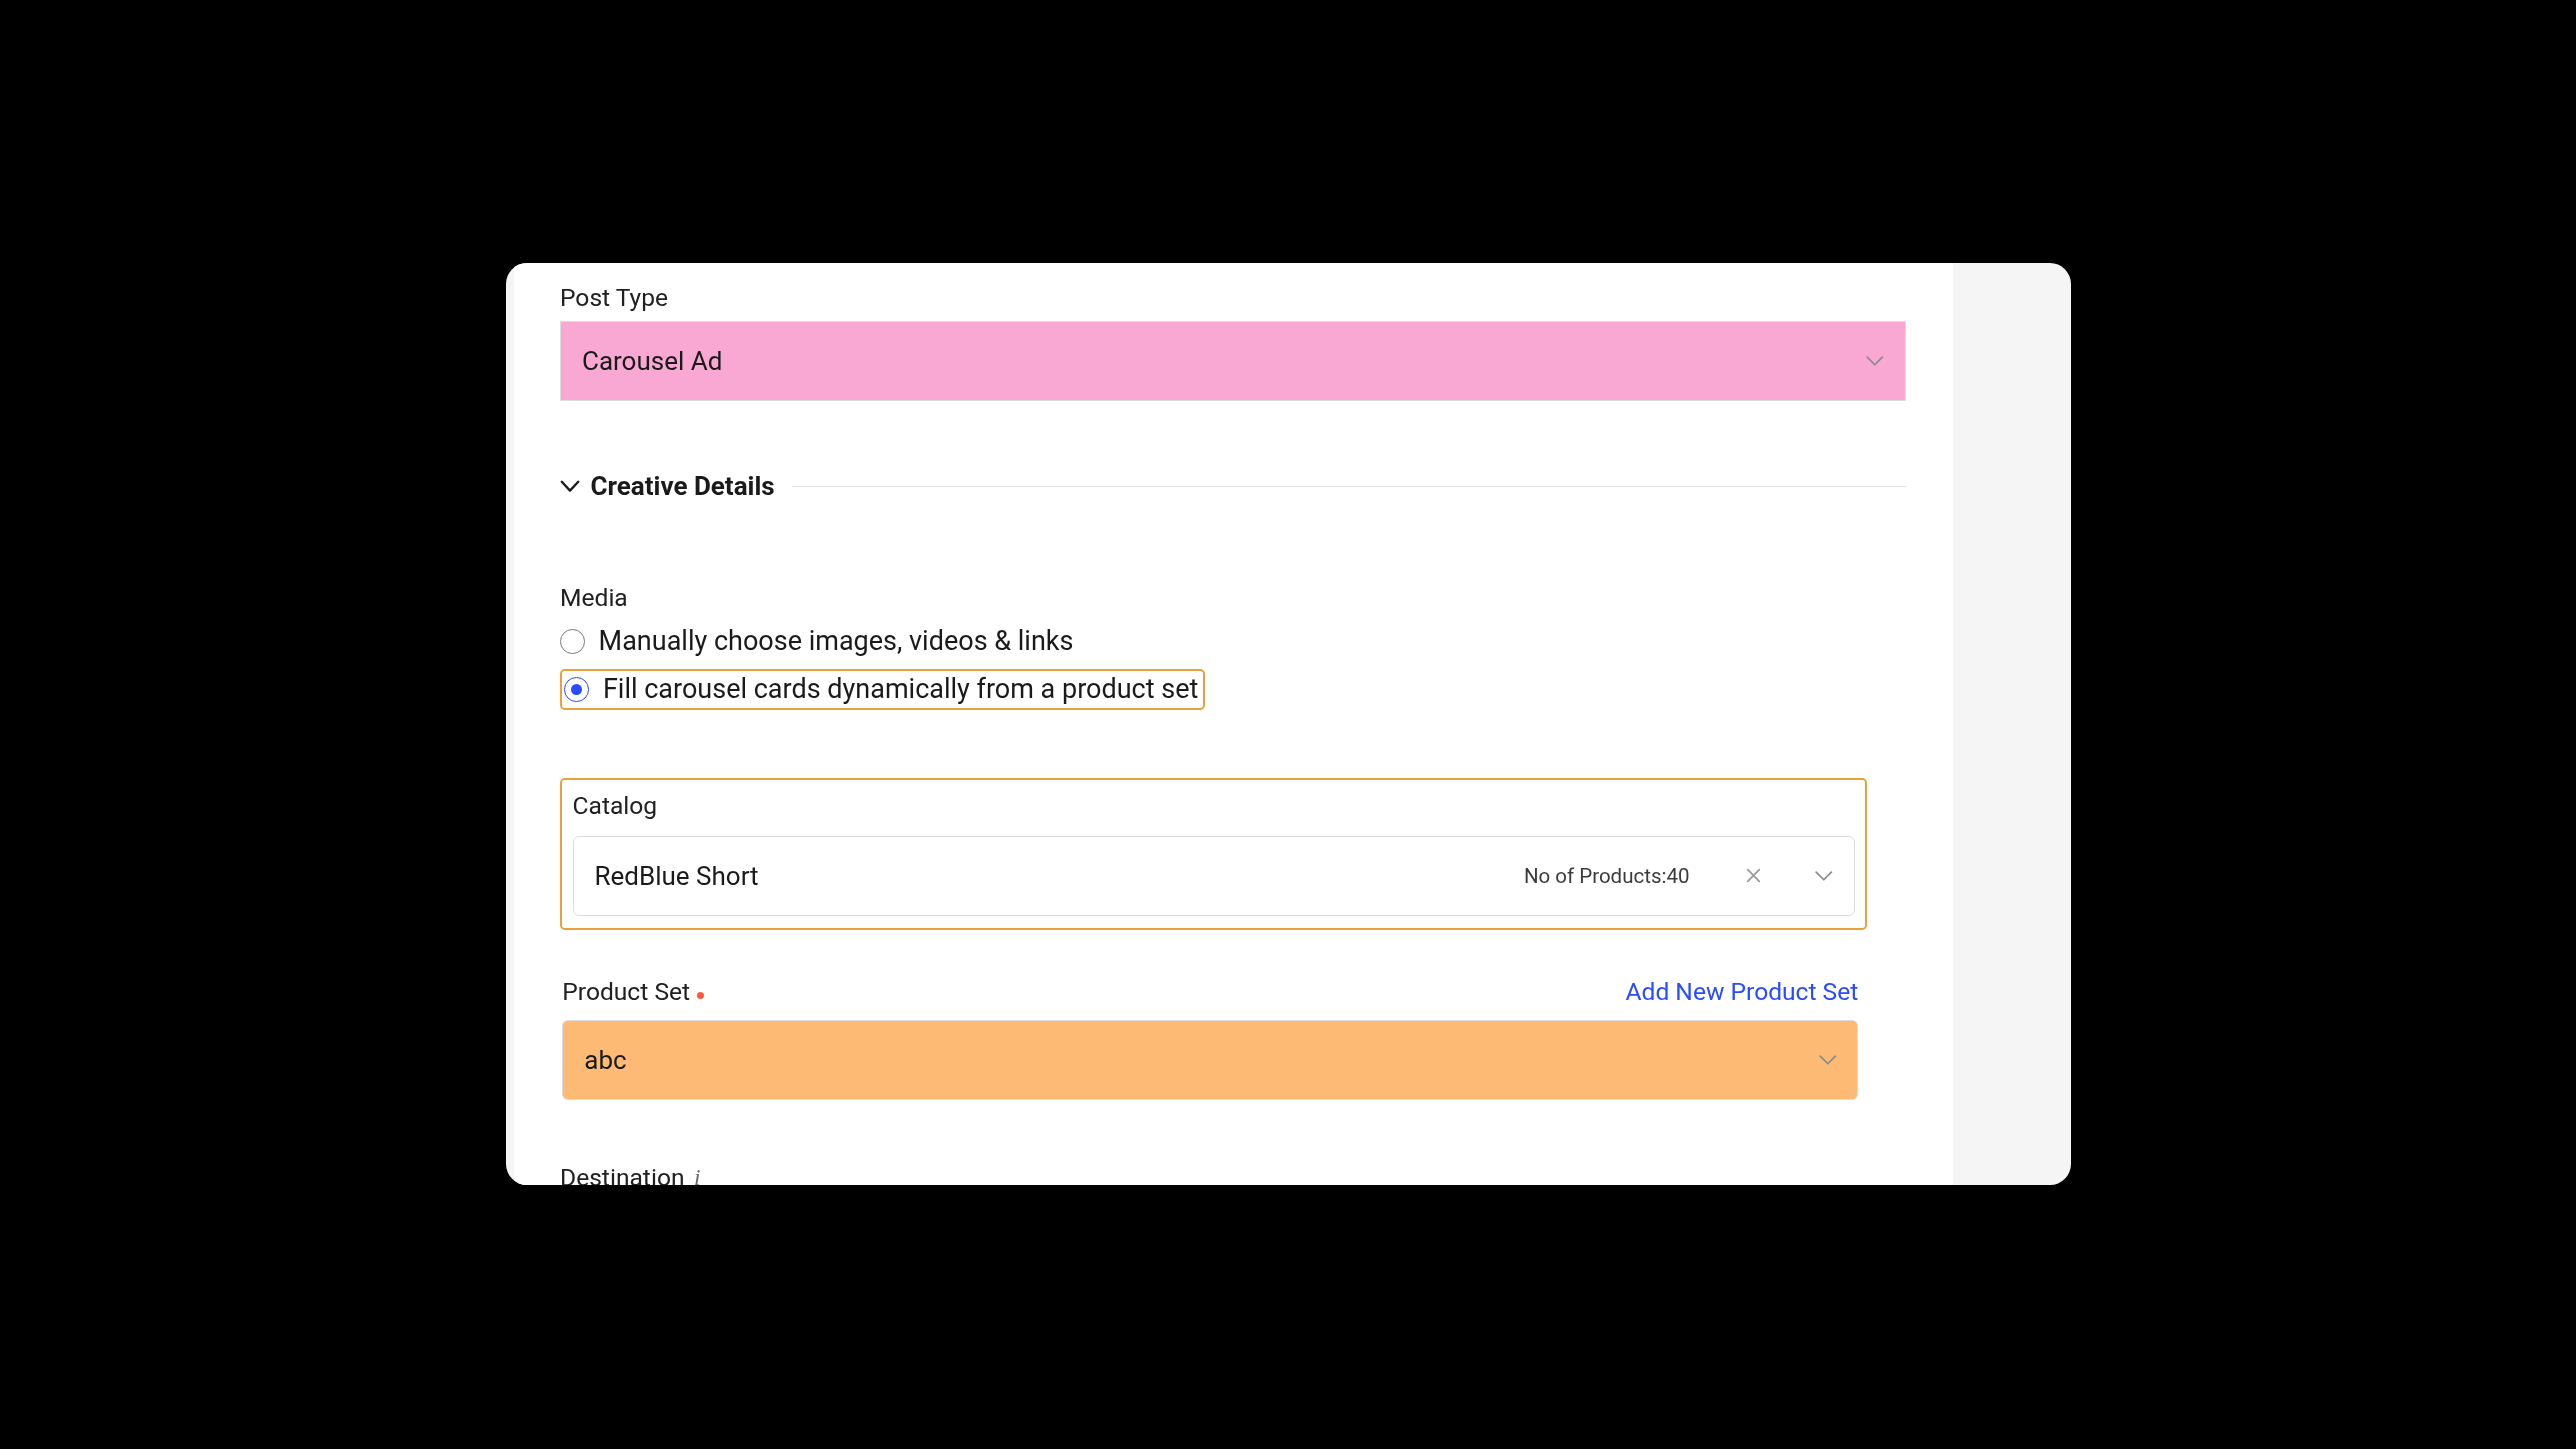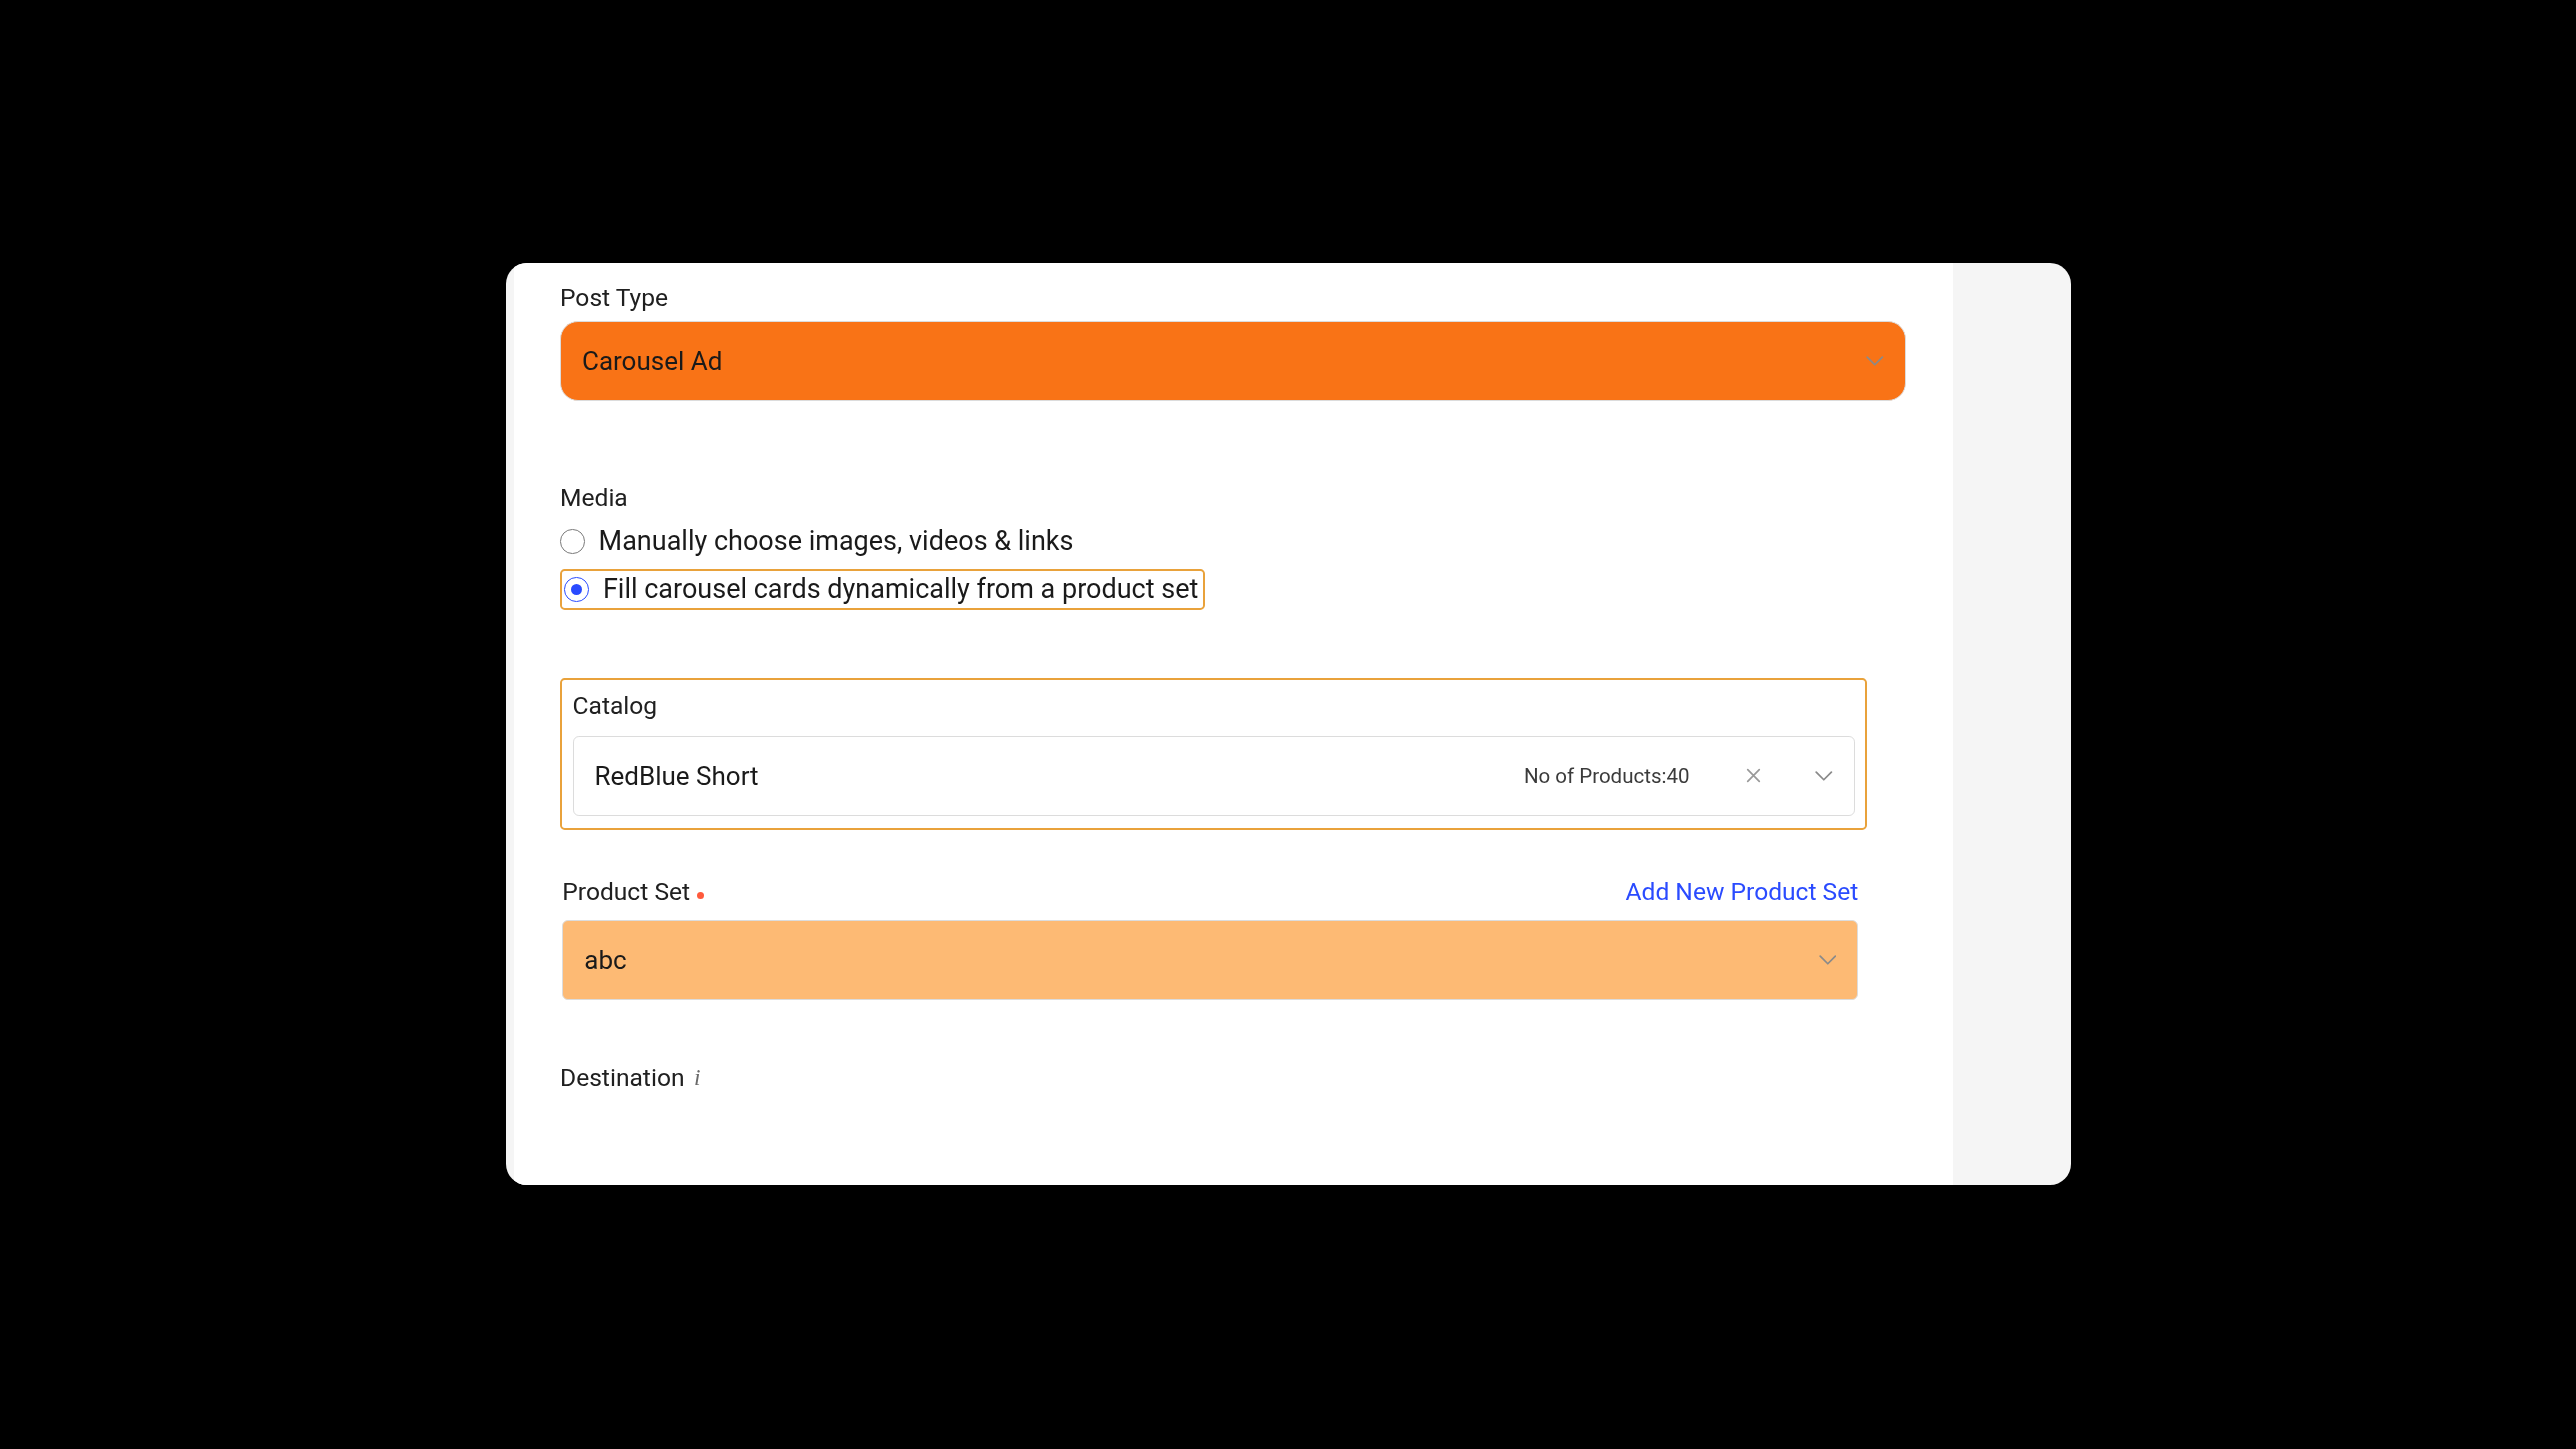--- a/index.html
+++ b/index.html
@@ -36,26 +36,26 @@
   .field-label {
     font-size: 24.6px;
     color: #202020;
     font-weight: 400;
     margin-bottom: 9.4px;
   }
   .select-box {
     width: 100%;
     height: 80px;
     border: 1.2px solid #dcdcdc;
-    border-radius: 18px;
+    border-radius: 1px;
     display: flex;
     align-items: center;
     justify-content: space-between;
     padding: 0 21px;
-    background: #f97316;
+    background: #f9a8d4;
   }
   .select-value {
     font-size: 26px;
     color: #1a1a1a;
   }
   .chevron-icon svg { display: block; }
   .section-row {
     display: flex;
     align-items: center;
     gap: 10.5px;
@@ -201,20 +201,29 @@
     <div class="field-label">Post Type</div>
     <div class="select-box">
       <span class="select-value">Carousel Ad</span>
       <span class="chevron-icon">
         <svg width="17.6" height="10.5" viewBox="0 0 30 18">
             <path d="M2 2 L15 15 L28 2" stroke="#8a8a8a" stroke-width="3" fill="none" stroke-linecap="round" stroke-linejoin="round"></path>
           </svg>
       </span>
     </div>
 
+    <div class="section-row">
+      <span class="section-chevron">
+        <svg width="20" height="13" viewBox="0 0 34 22">
+            <path d="M3 3 L17 18 L31 3" stroke="#1a1a1a" stroke-width="4" fill="none" stroke-linecap="round" stroke-linejoin="round"></path>
+          </svg>
+      </span>
+      <span class="section-title">Creative Details</span>
+      <span class="section-divider"></span>
+    </div>
 
     <div class="media-block">
       <div class="field-label">Media</div>
 
       <div class="radio-row">
         <span class="radio-outer"></span>
         <span class="radio-label">Manually choose images, videos &amp; links</span>
       </div>
 
       <div class="highlight-inline">

